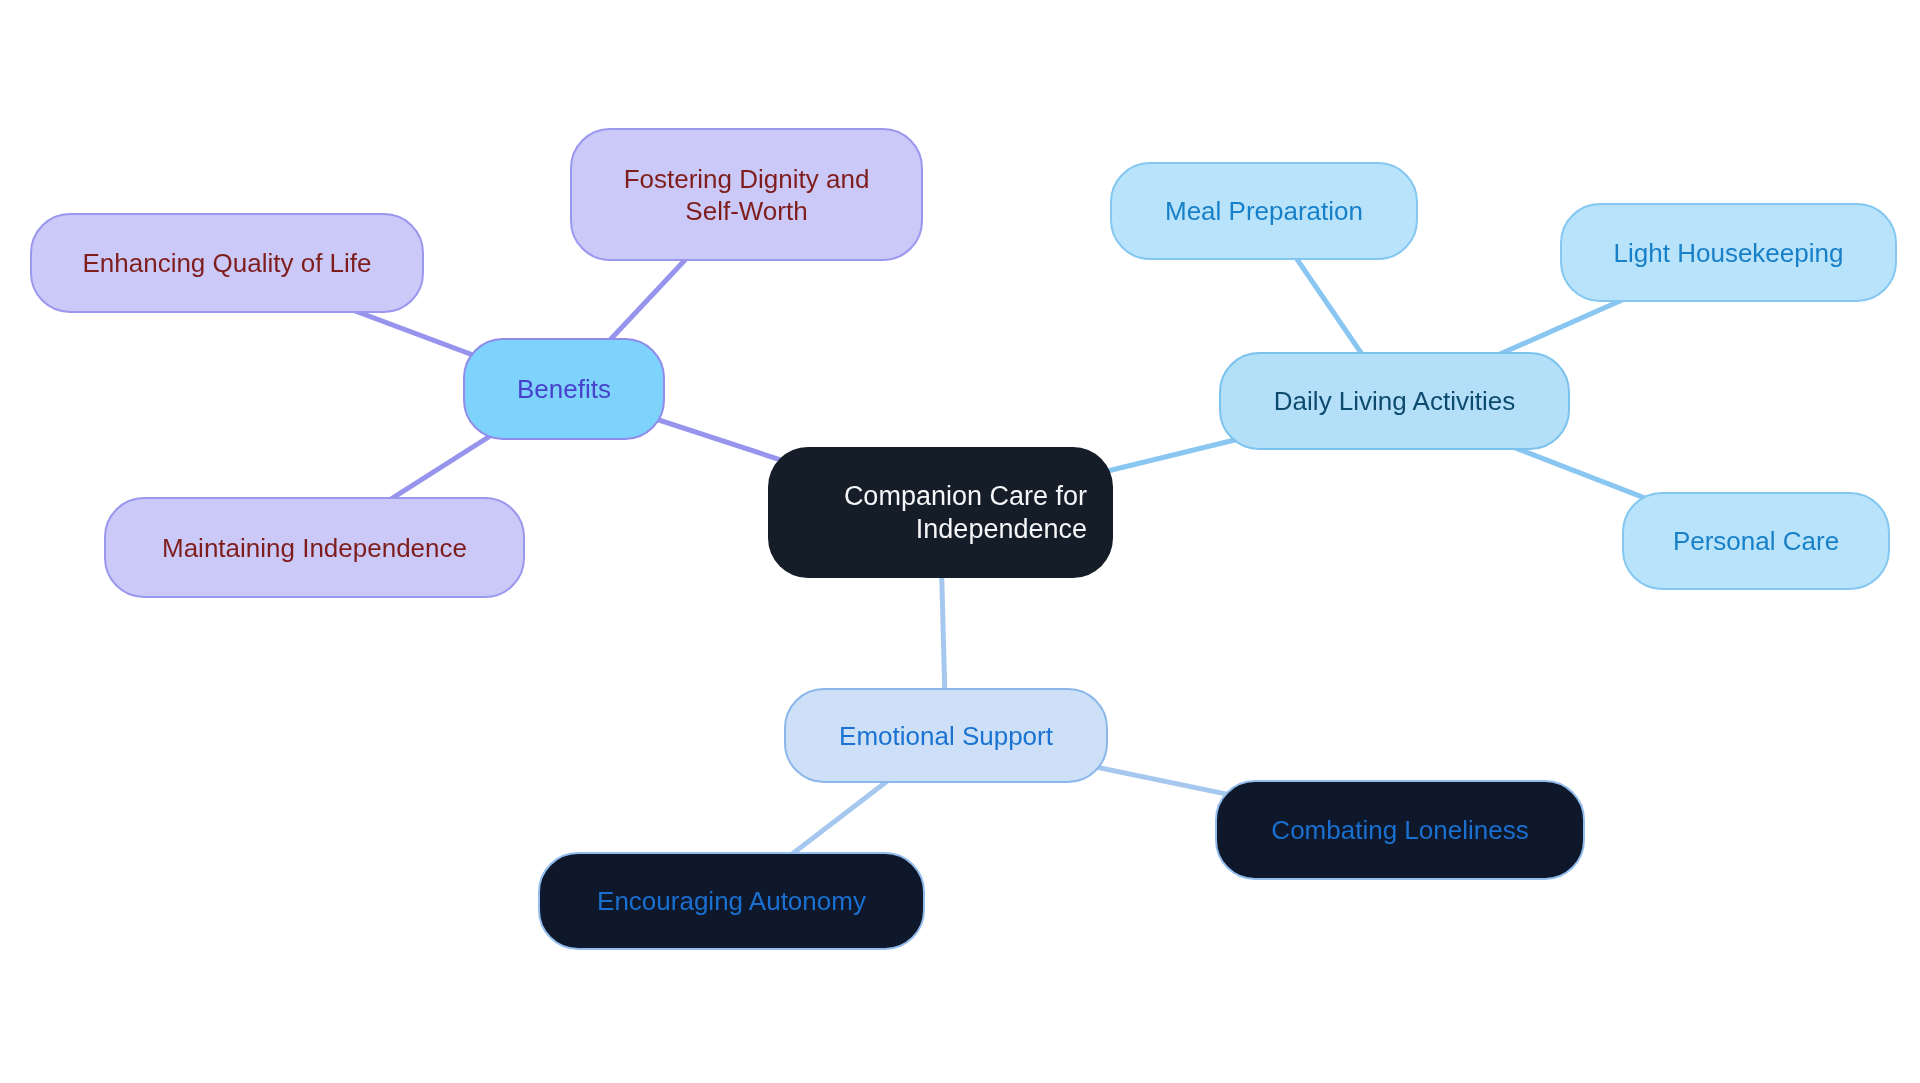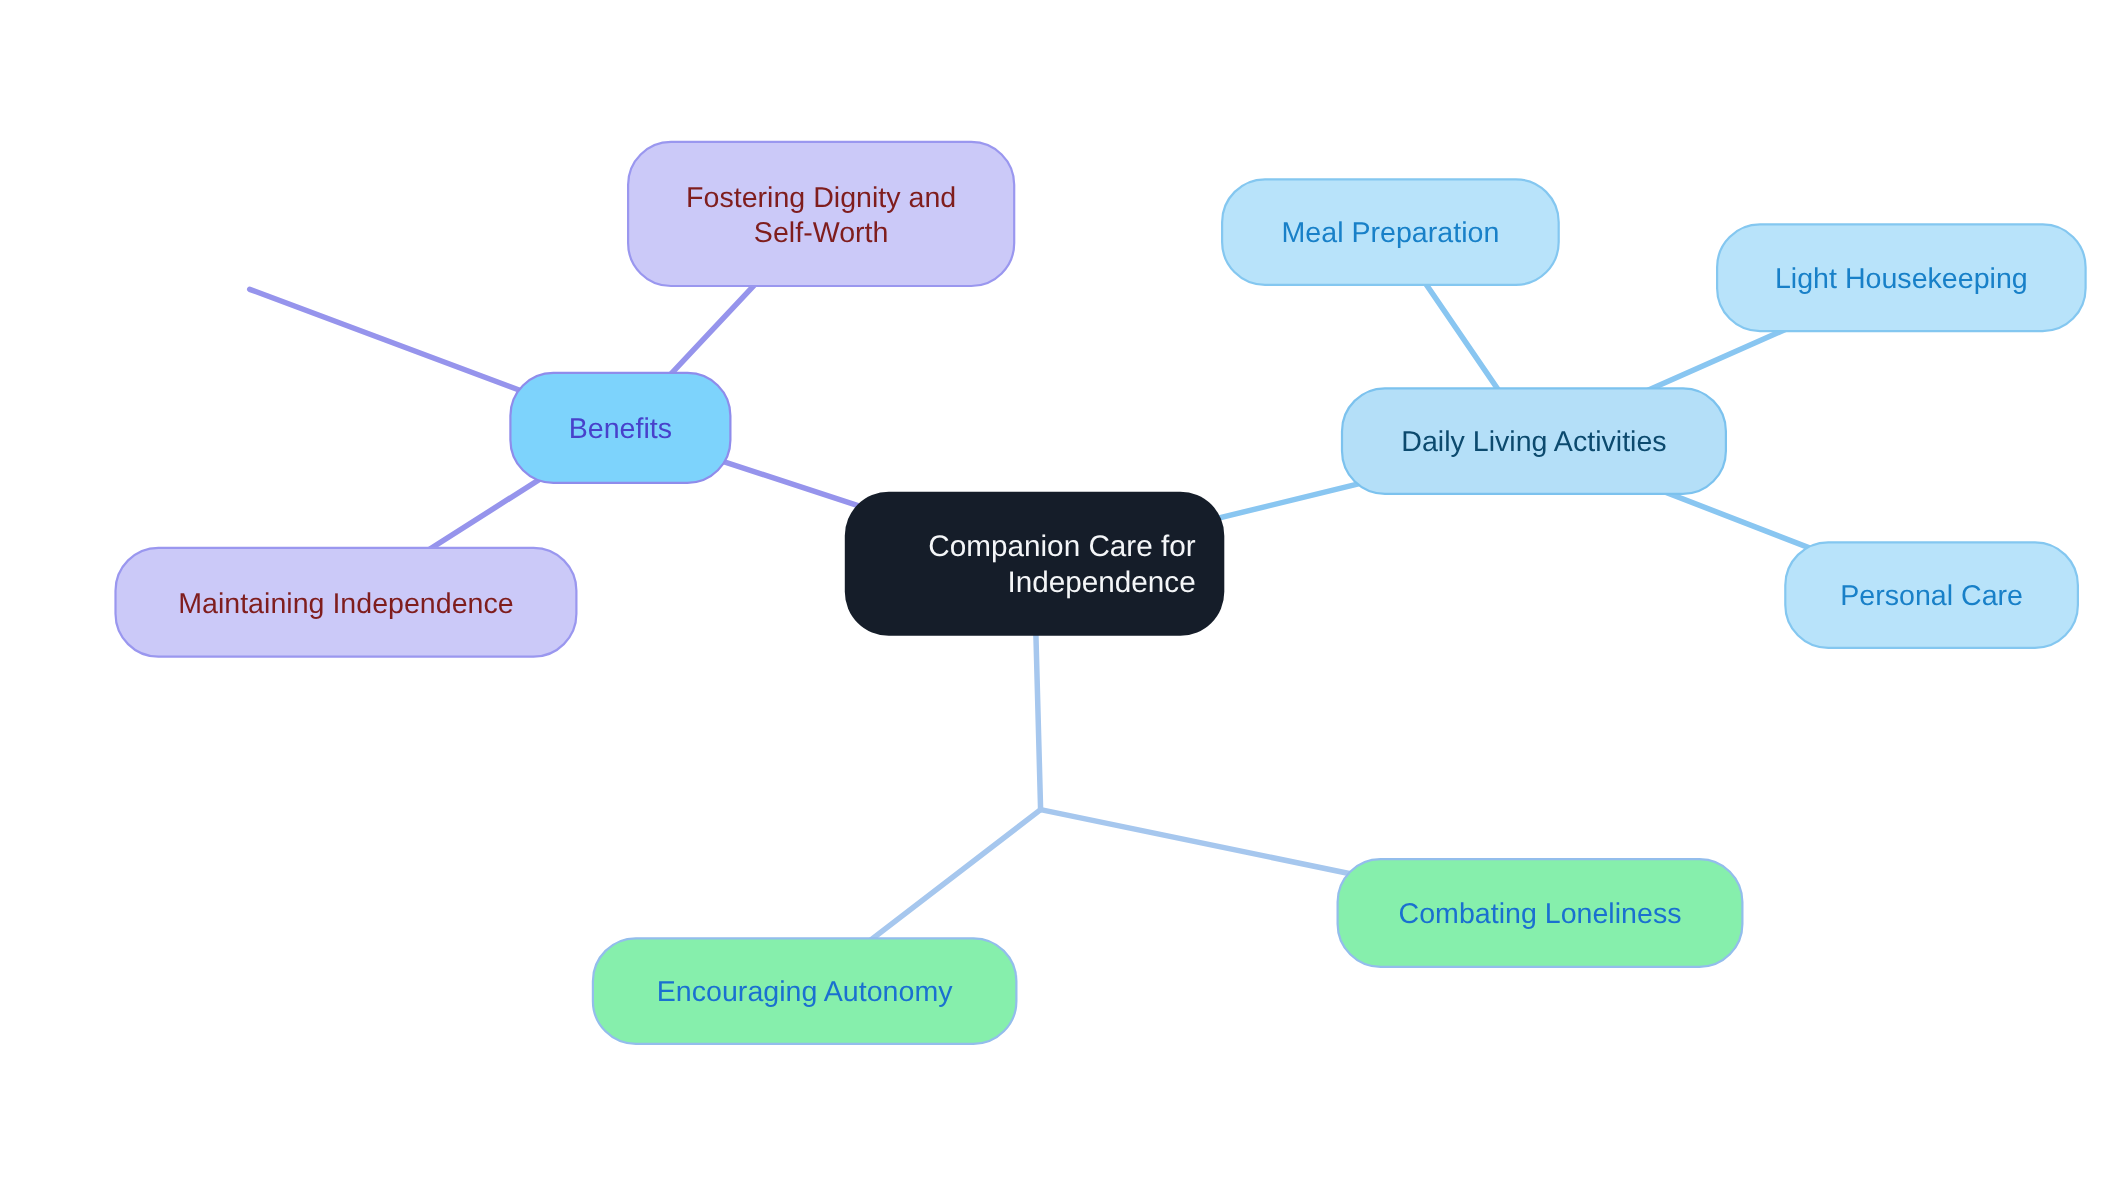--- a/index.html
+++ b/index.html
@@ -85,21 +85,21 @@
   #node-light    { left: 1560px; top: 203px; width: 337px; height: 99px; }
   #node-personal { left: 1622px; top: 492px; width: 268px; height: 98px; }
 
   
   .peri-parent {
     background: #cde0f7;
     border: 2px solid #8bb7ea;
     color: #1a73d2;
   }
   .peri-child {
-    background: #86efac;
+    background: #0f172a;
     border: 2px solid #93bdec;
     color: #1a70d0;
   }
   #node-emotional   { left: 784px;  top: 688px; width: 324px; height: 95px; }
   #node-encouraging { left: 538px;  top: 852px; width: 387px; height: 98px; }
   #node-combating   { left: 1215px; top: 780px; width: 370px; height: 100px; }
 </style>
 </head>
 <body>
 
@@ -118,24 +118,26 @@
     <line class="conn conn-sky" x1="1756" y1="541" x2="1394" y2="401"></line>
 
     <line class="conn conn-peri" x1="940" y1="512" x2="946" y2="736"></line>
     <line class="conn conn-peri" x1="731" y1="901" x2="946" y2="736"></line>
     <line class="conn conn-peri" x1="1400" y1="830" x2="946" y2="736"></line>
   </svg>
 
   <div class="node" id="node-root">Companion Care for Independence</div>
 
   <div class="node purple-parent" id="node-benefits">Benefits</div>
+  <div class="node purple-child" id="node-enhancing">Enhancing Quality of Life</div>
   <div class="node purple-child" id="node-fostering">Fostering Dignity and Self-Worth</div>
   <div class="node purple-child" id="node-maintaining">Maintaining Independence</div>
 
   <div class="node sky-parent" id="node-daily">Daily Living Activities</div>
   <div class="node sky-child" id="node-light">Light Housekeeping</div>
   <div class="node sky-child" id="node-meal">Meal Preparation</div>
   <div class="node sky-child" id="node-personal">Personal Care</div>
 
+  <div class="node peri-parent" id="node-emotional">Emotional Support</div>
   <div class="node peri-child" id="node-encouraging">Encouraging Autonomy</div>
   <div class="node peri-child" id="node-combating">Combating Loneliness</div>
 
 </div>
 
 </body></html>

